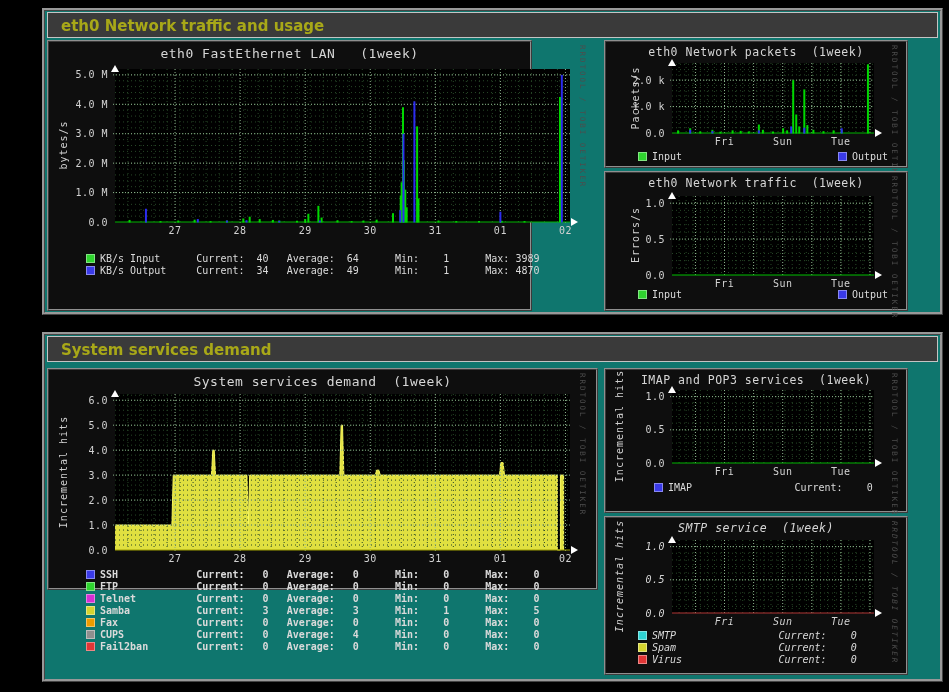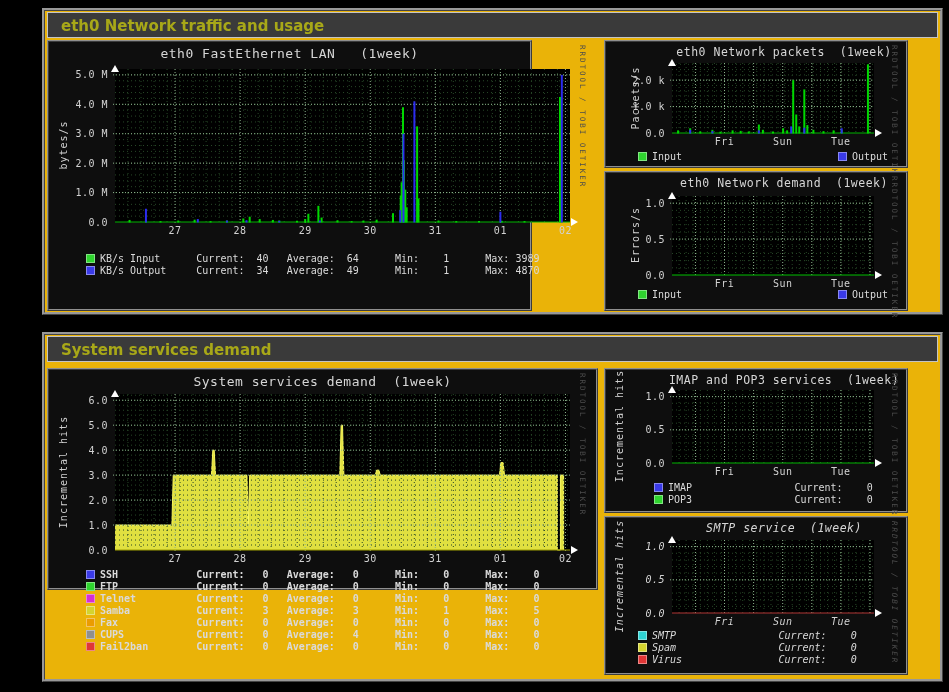--- a/index.html
+++ b/index.html
@@ -1,34 +1,34 @@
 <!DOCTYPE html>
 <html><head>
 <meta charset="utf-8">
 <style>
   html,body{margin:0;padding:0;background:#000;}
   body{width:949px;height:692px;position:relative;overflow:hidden;
        font-family:"DejaVu Sans Mono",monospace;}
-  .sec{position:absolute;left:42px;width:901px;background:#eab308;
+  .sec{position:absolute;left:42px;width:901px;background:#0f766e;
        border:3px ridge #989898;box-sizing:border-box;}
   #sec1{top:8px;height:307px;}
   #sec2{top:332px;height:350px;}
   .hdr{position:absolute;left:2px;top:1px;width:891px;height:26px;background:#3a3a3a;
        border:1px solid #c4c4c4;box-sizing:border-box;color:#a8a818;
        font:bold 15px "DejaVu Sans",sans-serif;padding:4px 0 0 13px;}
   .panel{position:absolute;background:#0e0e0e;border:2px ridge #8f8f8f;box-sizing:border-box;}
   #p-lan{left:2px;top:29px;width:485px;height:271px;}
   #p-packets{left:559px;top:29px;width:304px;height:128px;}
   #p-errors{left:559px;top:160px;width:304px;height:140px;}
   #p-services{left:2px;top:33px;width:551px;height:222px;}
   #p-imap{left:559px;top:33px;width:304px;height:145px;}
   #p-smtp{left:559px;top:181px;width:304px;height:159px;font-style:italic;}
   .gtitle{position:absolute;top:4px;left:0;width:100%;text-align:center;color:#d6d6d6;
           font-size:13px;letter-spacing:.5px;white-space:pre;}
-  .small .gtitle{font-size:11.5px;top:3px;padding-left:28px;}
+  .small .gtitle{font-size:11.5px;top:3px;}
   .plot{position:absolute;left:0;top:0;}
   .ylab{position:absolute;color:#d0d0d0;font-size:10px;letter-spacing:1px;white-space:nowrap;
         transform:translate(-50%,-50%) rotate(-90deg);}
   .rrdsig{position:absolute;top:3px;color:#4d4d4d;font-size:7.5px;letter-spacing:2px;
           writing-mode:vertical-rl;white-space:nowrap;}
   .legend{position:absolute;color:#dadada;font-size:10px;padding-left:20px;}
   .lrow{height:12px;line-height:12px;white-space:pre;}
   .sw{display:inline-block;width:9px;height:9px;margin-right:5px;vertical-align:-1px;
       border:1px solid rgba(255,255,255,.4);box-sizing:border-box;}
   .tick{font-family:"DejaVu Sans Mono",monospace;font-size:10px;fill:#d2d2d2;letter-spacing:.5px;}
@@ -287,21 +287,21 @@
         <text x="176.69600000000003" y="103" text-anchor="middle" class="tick">Sun</text>
         <text x="234.87199999999999" y="103" text-anchor="middle" class="tick">Tue</text>
       </svg>
     <div class="legend">
         <span><span class="sw" style="background: rgb(47, 212, 47);"></span>Input</span>
         <span><span class="sw" style="background: rgb(58, 58, 232);"></span>Output</span>
       </div>
   </div>
 
   <div class="panel small" id="p-errors">
-    <div class="gtitle">eth0 Network demand  (1week)</div>
+    <div class="gtitle">eth0 Network traffic  (1week)</div>
     <div class="ylab" style="left:29px;top:62px;">Errors/s</div>
     <div class="rrdsig" style="left:284px;">RRDTOOL / TOBI OETIKER</div>
     <svg class="plot" width="300" height="117">
         <rect x="66" y="23" width="202" height="79" fill="#000"></rect>
         <line x1="66" y1="94.81818181818181" x2="268" y2="94.81818181818181" stroke="#274727" stroke-dasharray="1,3"></line>
         <line x1="66" y1="87.63636363636363" x2="268" y2="87.63636363636363" stroke="#274727" stroke-dasharray="1,3"></line>
         <line x1="66" y1="80.45454545454545" x2="268" y2="80.45454545454545" stroke="#274727" stroke-dasharray="1,3"></line>
         <line x1="66" y1="73.27272727272728" x2="268" y2="73.27272727272728" stroke="#274727" stroke-dasharray="1,3"></line>
         <line x1="66" y1="66.0909090909091" x2="268" y2="66.0909090909091" stroke="#274727" stroke-dasharray="1,3"></line>
         <line x1="66" y1="58.909090909090914" x2="268" y2="58.909090909090914" stroke="#274727" stroke-dasharray="1,3"></line>
@@ -539,21 +539,20 @@
         <line x1="263.96000000000004" y1="20" x2="263.96000000000004" y2="95" stroke="#8fb48f" stroke-dasharray="1,2"></line>
         <line x1="66" y1="93" x2="268" y2="93" stroke="#00b400" stroke-width="1.2"></line>
         <polygon points="62,23 70,23 66,16" fill="#fff"></polygon>
         <polygon points="269,89 269,97 276,93" fill="#fff"></polygon>
         <text x="118.52000000000001" y="105" text-anchor="middle" class="tick">Fri</text>
         <text x="176.69600000000003" y="105" text-anchor="middle" class="tick">Sun</text>
         <text x="234.87199999999999" y="105" text-anchor="middle" class="tick">Tue</text>
       </svg>
     <div class="legend">
         <div class="lrow"><span class="sw" style="background: rgb(58, 58, 232);"></span><span>IMAP                 Current:    0</span></div>
-        <div class="lrow"><span class="sw" style="background: rgb(47, 212, 47);"></span><span>POP3                 Current:    0</span></div>
       </div>
   </div>
 
   <div class="panel small" id="p-smtp">
     <div class="gtitle">SMTP service  (1week)</div>
     <div class="ylab" style="left:13px;top:58px;">Incremental hits</div>
     <div class="rrdsig" style="left:284px;">RRDTOOL / TOBI OETIKER</div>
     <svg class="plot" width="300" height="110">
         <rect x="66" y="22" width="202" height="73" fill="#000"></rect>
         <line x1="66" y1="88.36363636363636" x2="268" y2="88.36363636363636" stroke="#274727" stroke-dasharray="1,3"></line>

